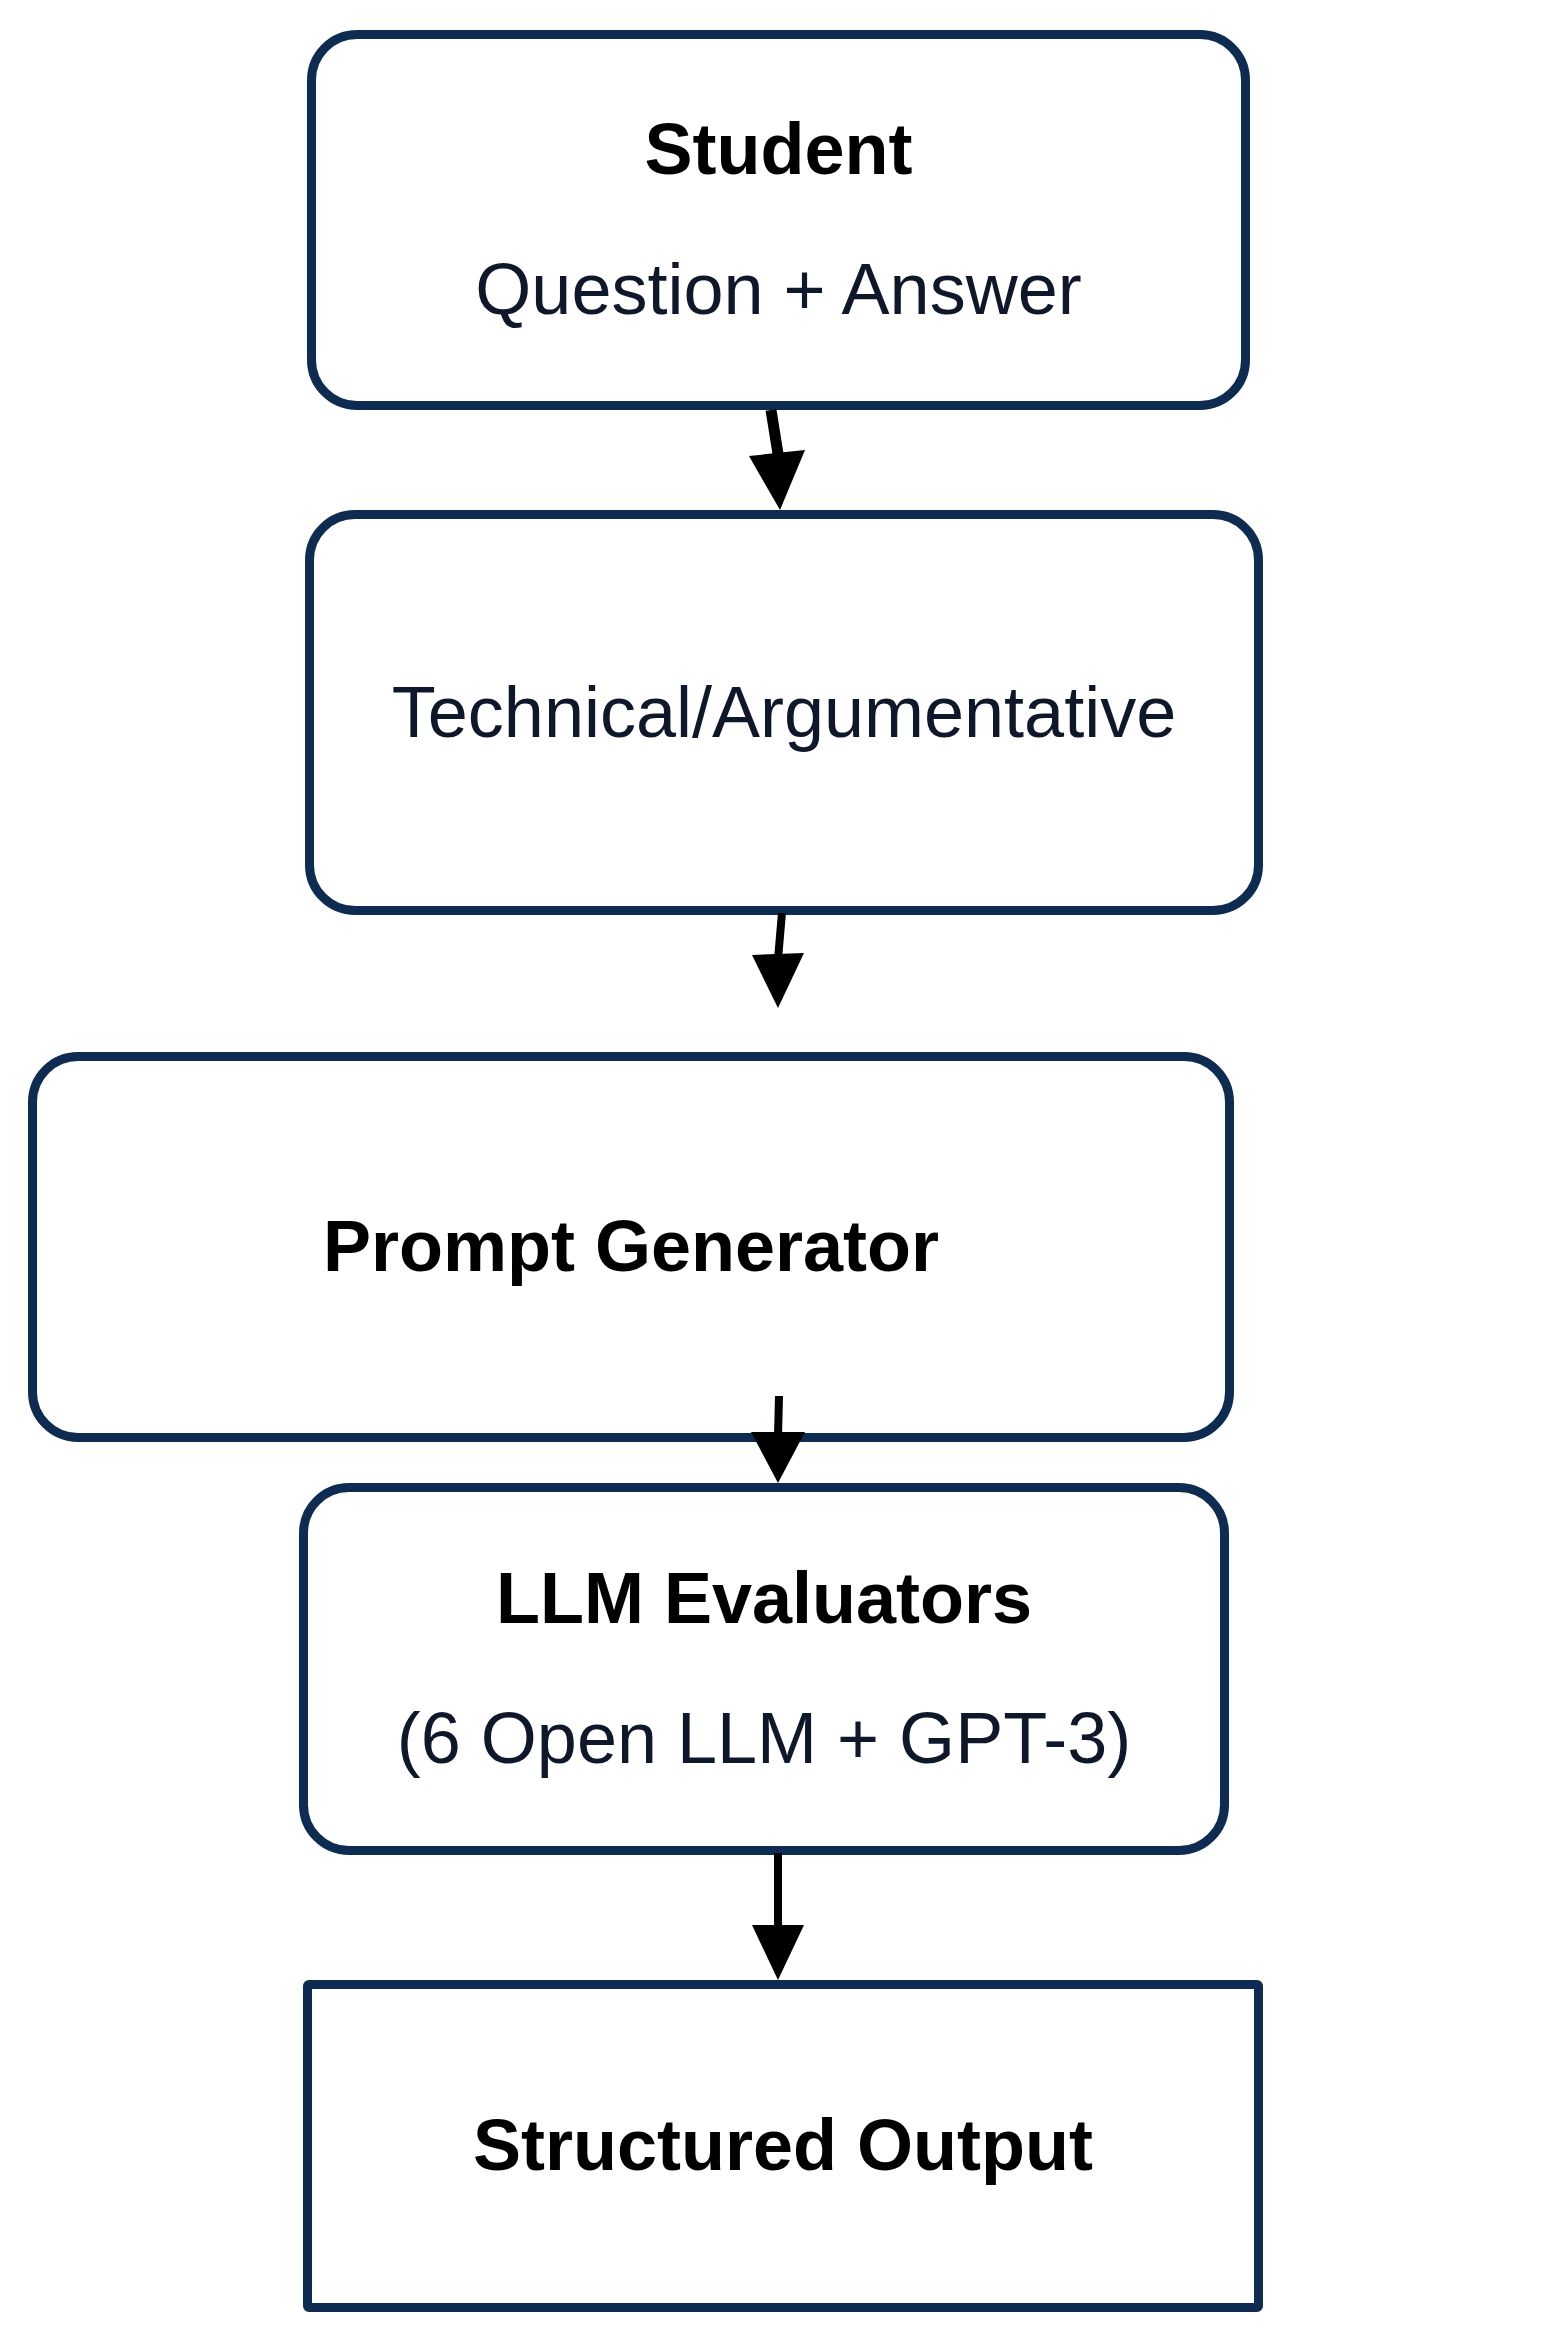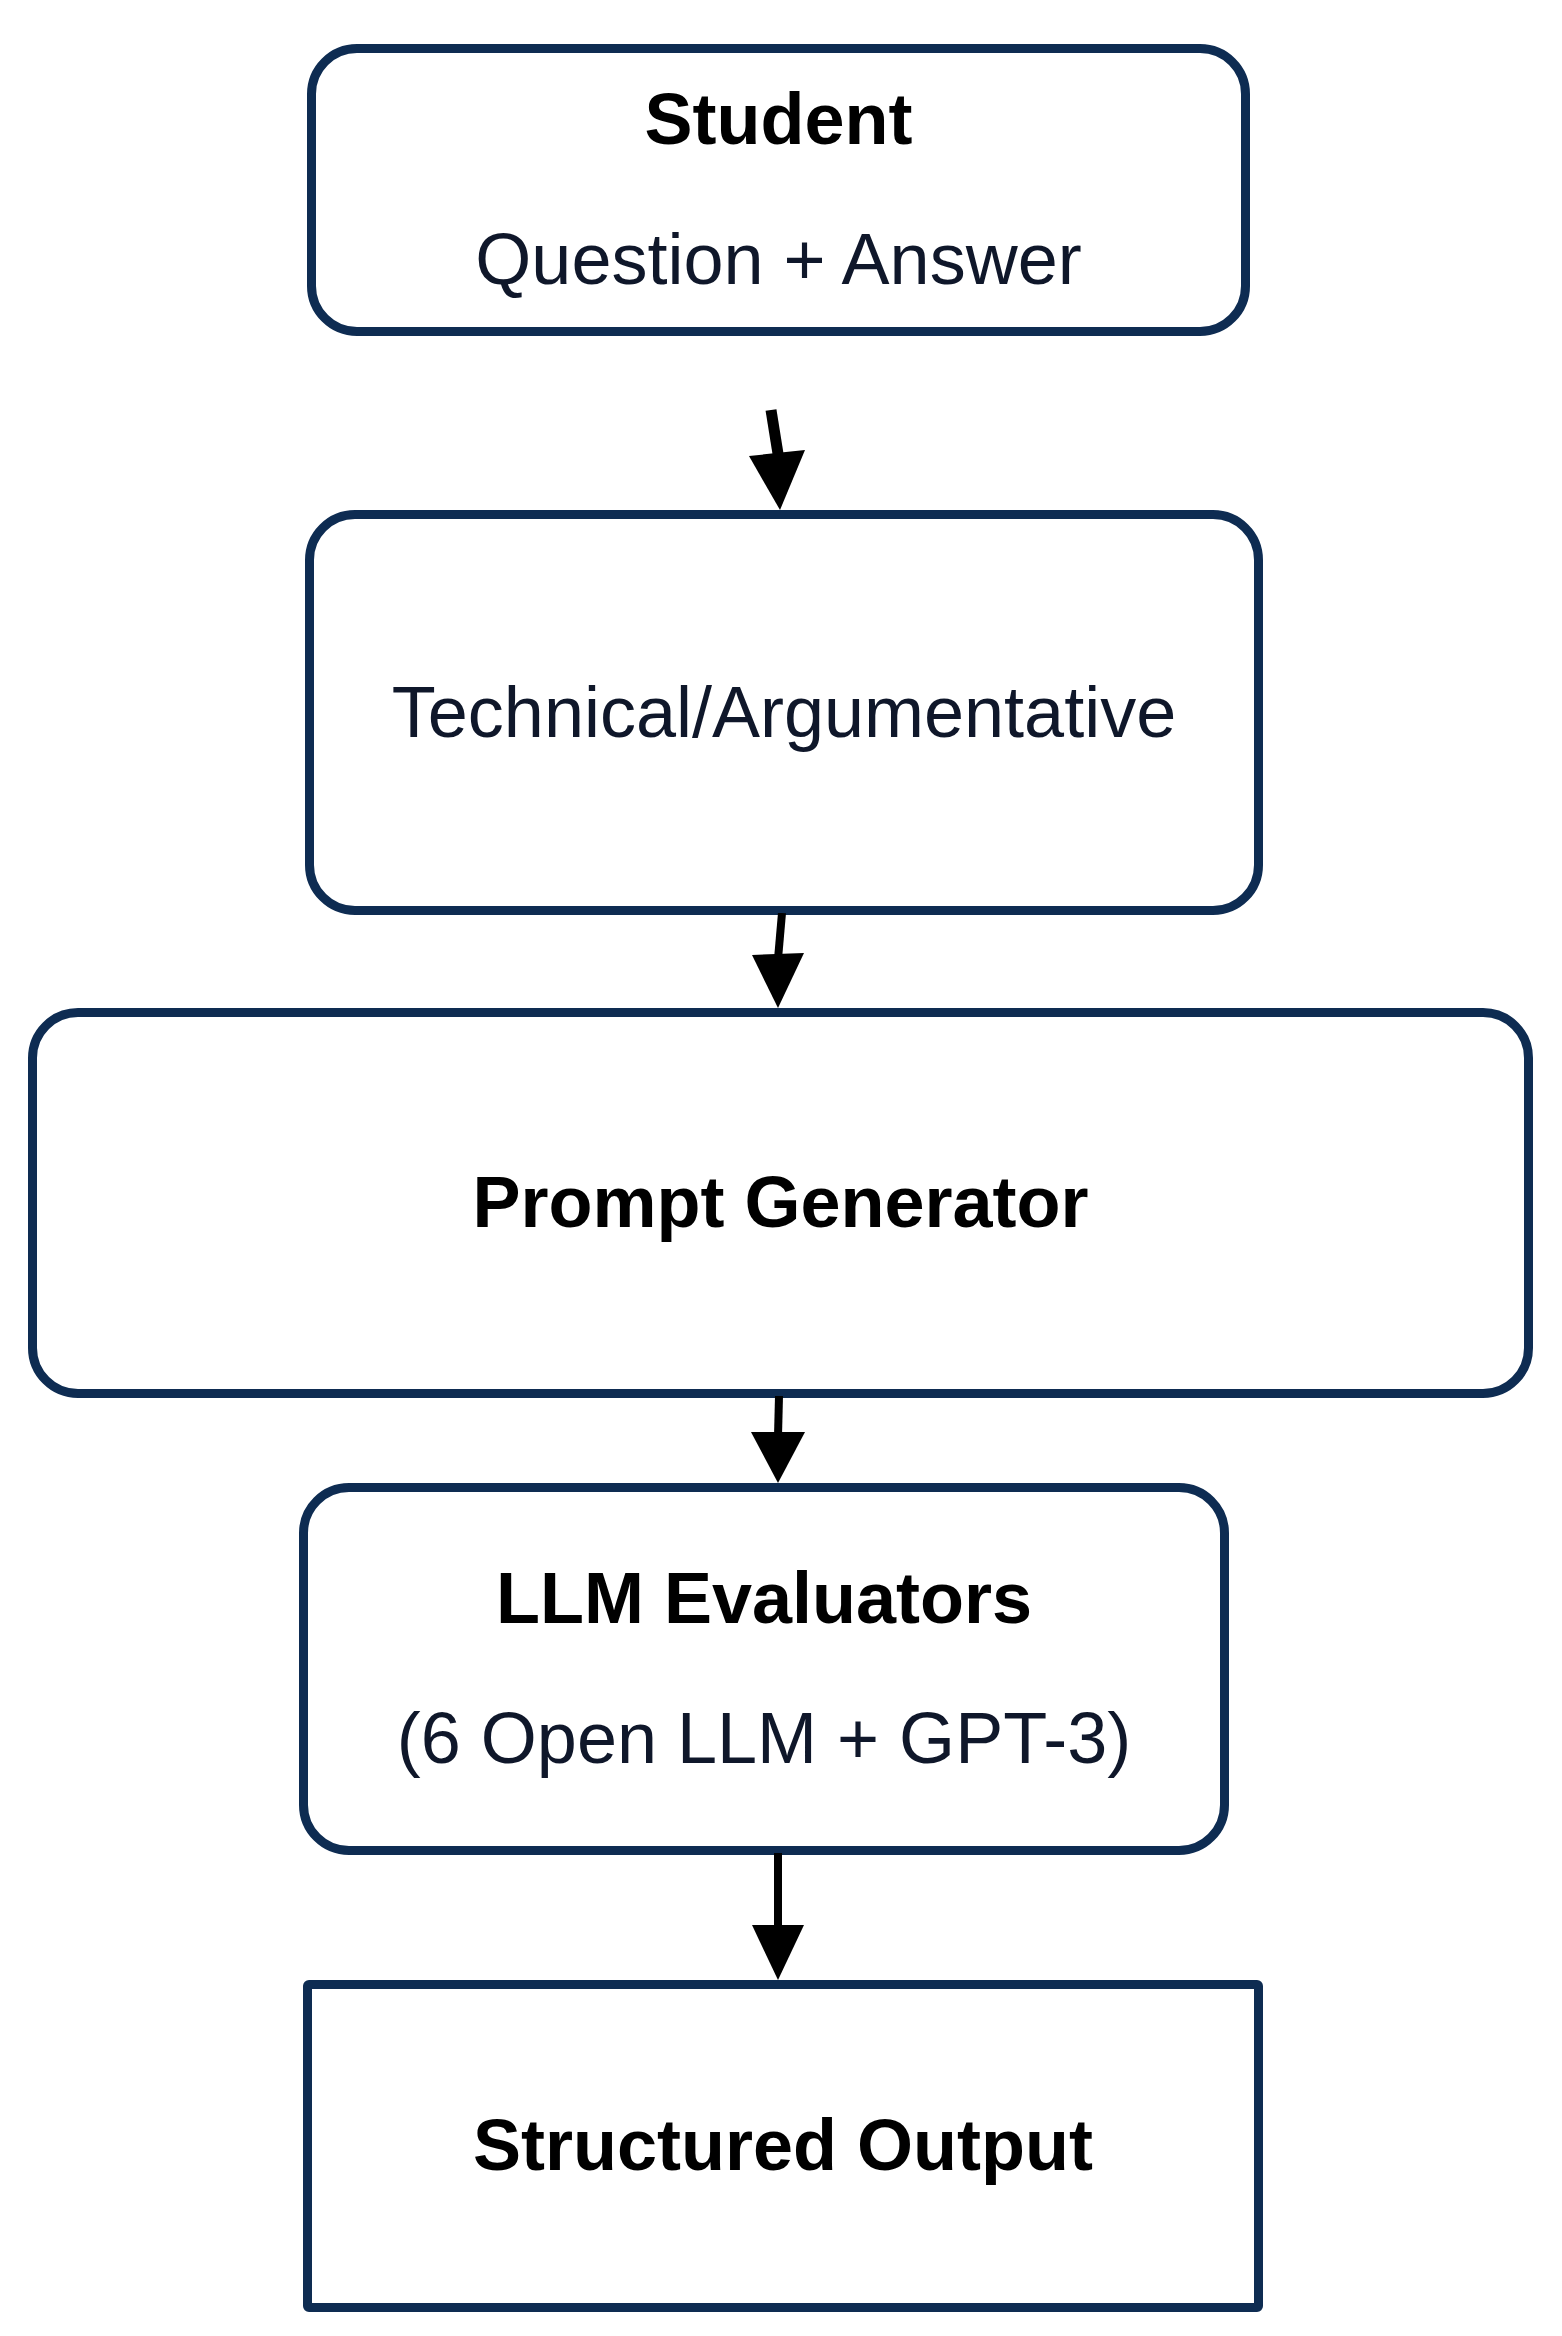--- a/index.html
+++ b/index.html
@@ -41,23 +41,23 @@
     font-weight: normal;
     color: #0f172a;
     line-height: 1.05;
     white-space: nowrap;
   }
   .arrow {
     position: absolute;
     display: block;
   }
   
-  #node-student           { left: 307px; top: 44px;   width: 943px;  height: 292px; }
+  #node-student           { left: 307px; top: 30px;   width: 943px;  height: 380px; }
   #node-rubric-selector   { left: 305px; top: 510px;  width: 958px;  height: 405px; }
-  #node-prompt-generator  { left: 28px;  top: 1008px; width: 1505px; height: 390px; }
+  #node-prompt-generator  { left: 28px;  top: 1052px; width: 1206px; height: 390px; }
   #node-llm-evaluators    { left: 299px; top: 1483px; width: 930px;  height: 372px; }
   #node-structured-output { left: 303px; top: 1980px; width: 960px;  height: 332px; border-radius: 6px; }
   #arrow-1 { left: 718px; top: 408px;  width: 120px; height: 104px; }
   #arrow-2 { left: 718px; top: 913px;  width: 120px; height: 97px;  }
   #arrow-3 { left: 718px; top: 1396px; width: 120px; height: 89px;  }
   #arrow-4 { left: 718px; top: 1853px; width: 120px; height: 129px; }
 </style>
 </head>
 <body>
 

